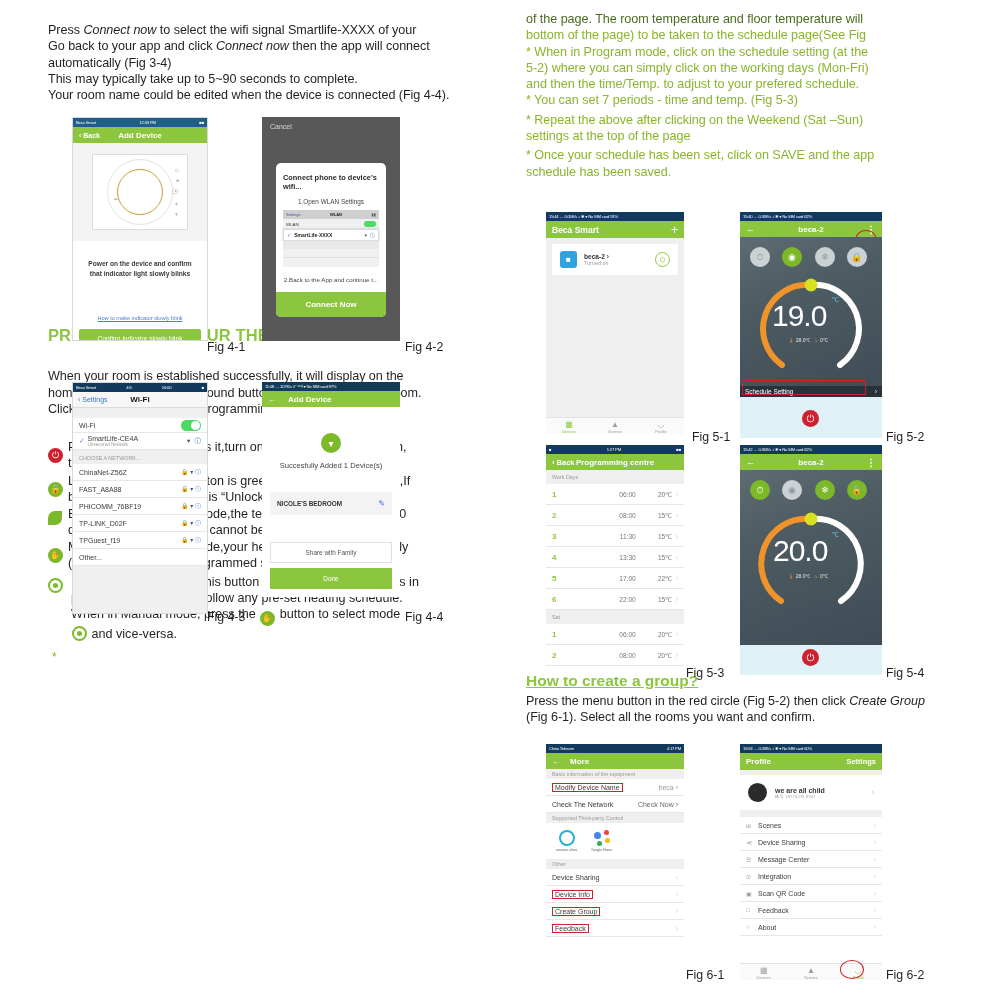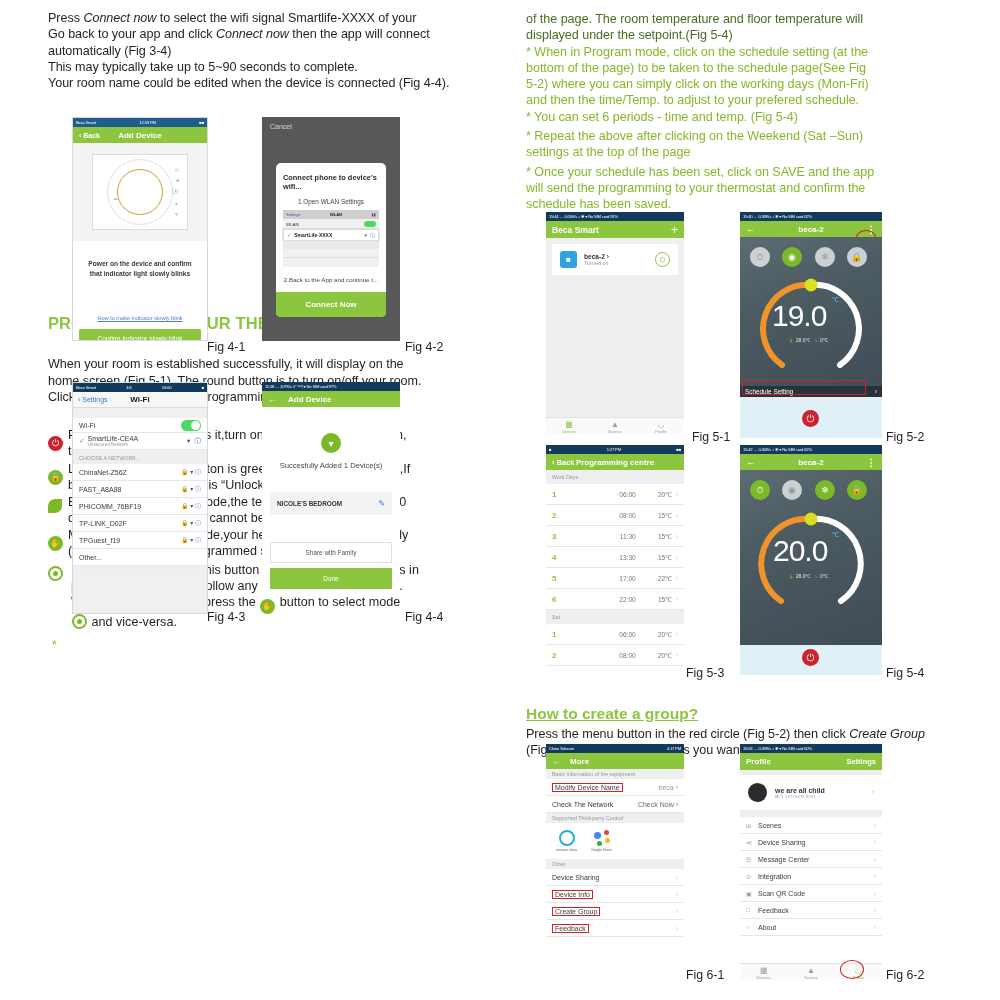--- a/index.html
+++ b/index.html
@@ -145,21 +145,21 @@
   .tabbar .on .ti { color: #8cc63f; }
   .tabbar .on  { color: #8cc63f; }
 </style>
 </head>
 <body>
 
 <div class="page">
 
   <div class="col-left">
 
-    <div class="ptext" style="margin-top:10px;">
+    <div class="ptext" style="margin-top:22px;">
       <div>Press <i>Connect now</i> to select the wifi signal Smartlife-XXXX of your</div>
       <div>Go back to your app and click <i>Connect now</i> then the app will connect</div>
       <div>automatically (Fig 3-4)</div>
       <div>This may typically take up to 5~90 seconds to complete.</div>
       <div>Your room name could be edited when the device is connected (Fig 4-4).</div>
     </div>
 
     <div class="h-green" style="margin-top:223px;">PROGRAMMING YOUR THERMOSTAT</div>
 
     <div class="ptext" style="margin-top:23px;">
@@ -372,32 +372,30 @@
       <span style="color:#3b79d4;font-size:8px;">✎</span>
     </div>
     <div style="position:absolute;left:8px;right:8px;bottom:34px;border:1px solid #e0e0e0;text-align:center;font-size:6.4px;color:#555;padding:6px 0;">Share with Family</div>
     <div style="position:absolute;left:8px;right:8px;bottom:8px;background:#8cc63f;color:#fff;text-align:center;font-size:6.4px;padding:7px 0;">Done</div>
   </div>
   <div class="caption" style="left:405px; top:610px;">Fig 4-4</div>
 
   <div class="col-right">
     <div class="ptext" style="margin-top:11px;">
       <div style="color:#4a6b20;">of the page. The room temperature and floor temperature will</div>
-      <div style="color:#4a6b20;">displayed under the setpoint.(Fig 5-4)</div>
     </div>
     <div class="greentext">
+      <div>bottom of the page) to be taken to the schedule page(See Fig</div>
       <div>* When in Program mode, click on the schedule setting (at the</div>
-      <div>bottom of the page) to be taken to the schedule page(See Fig</div>
       <div>5-2) where you can simply click on the working days (Mon-Fri)</div>
       <div>and then the time/Temp. to adjust to your prefered schedule.</div>
-      <div>*  You can set 6 periods - time and temp.  (Fig 5-4)</div>
+      <div>*  You can set 7 periods - time and temp.  (Fig 5-3)</div>
       <div style="margin-top:3px;">*  Repeat the above after clicking on the Weekend (Sat –Sun)</div>
       <div>settings at the top of the page</div>
       <div style="margin-top:3px;">* Once your schedule has been set, click on SAVE and the app</div>
-      <div> will send the programming to your thermostat and confirm the</div>
       <div>schedule has been saved.</div>
     </div>
 
     <div class="h-green2" style="margin-top:492px;text-decoration:underline;">How to create a group?</div>
     <div class="ptext" style="margin-top:3px;">
       <div>Press the menu button in the red circle (Fig 5-2) then  click <i>Create Group</i></div>
       <div>(Fig 6-1). Select all the rooms you want and confirm.</div>
     </div>
   </div>
 

